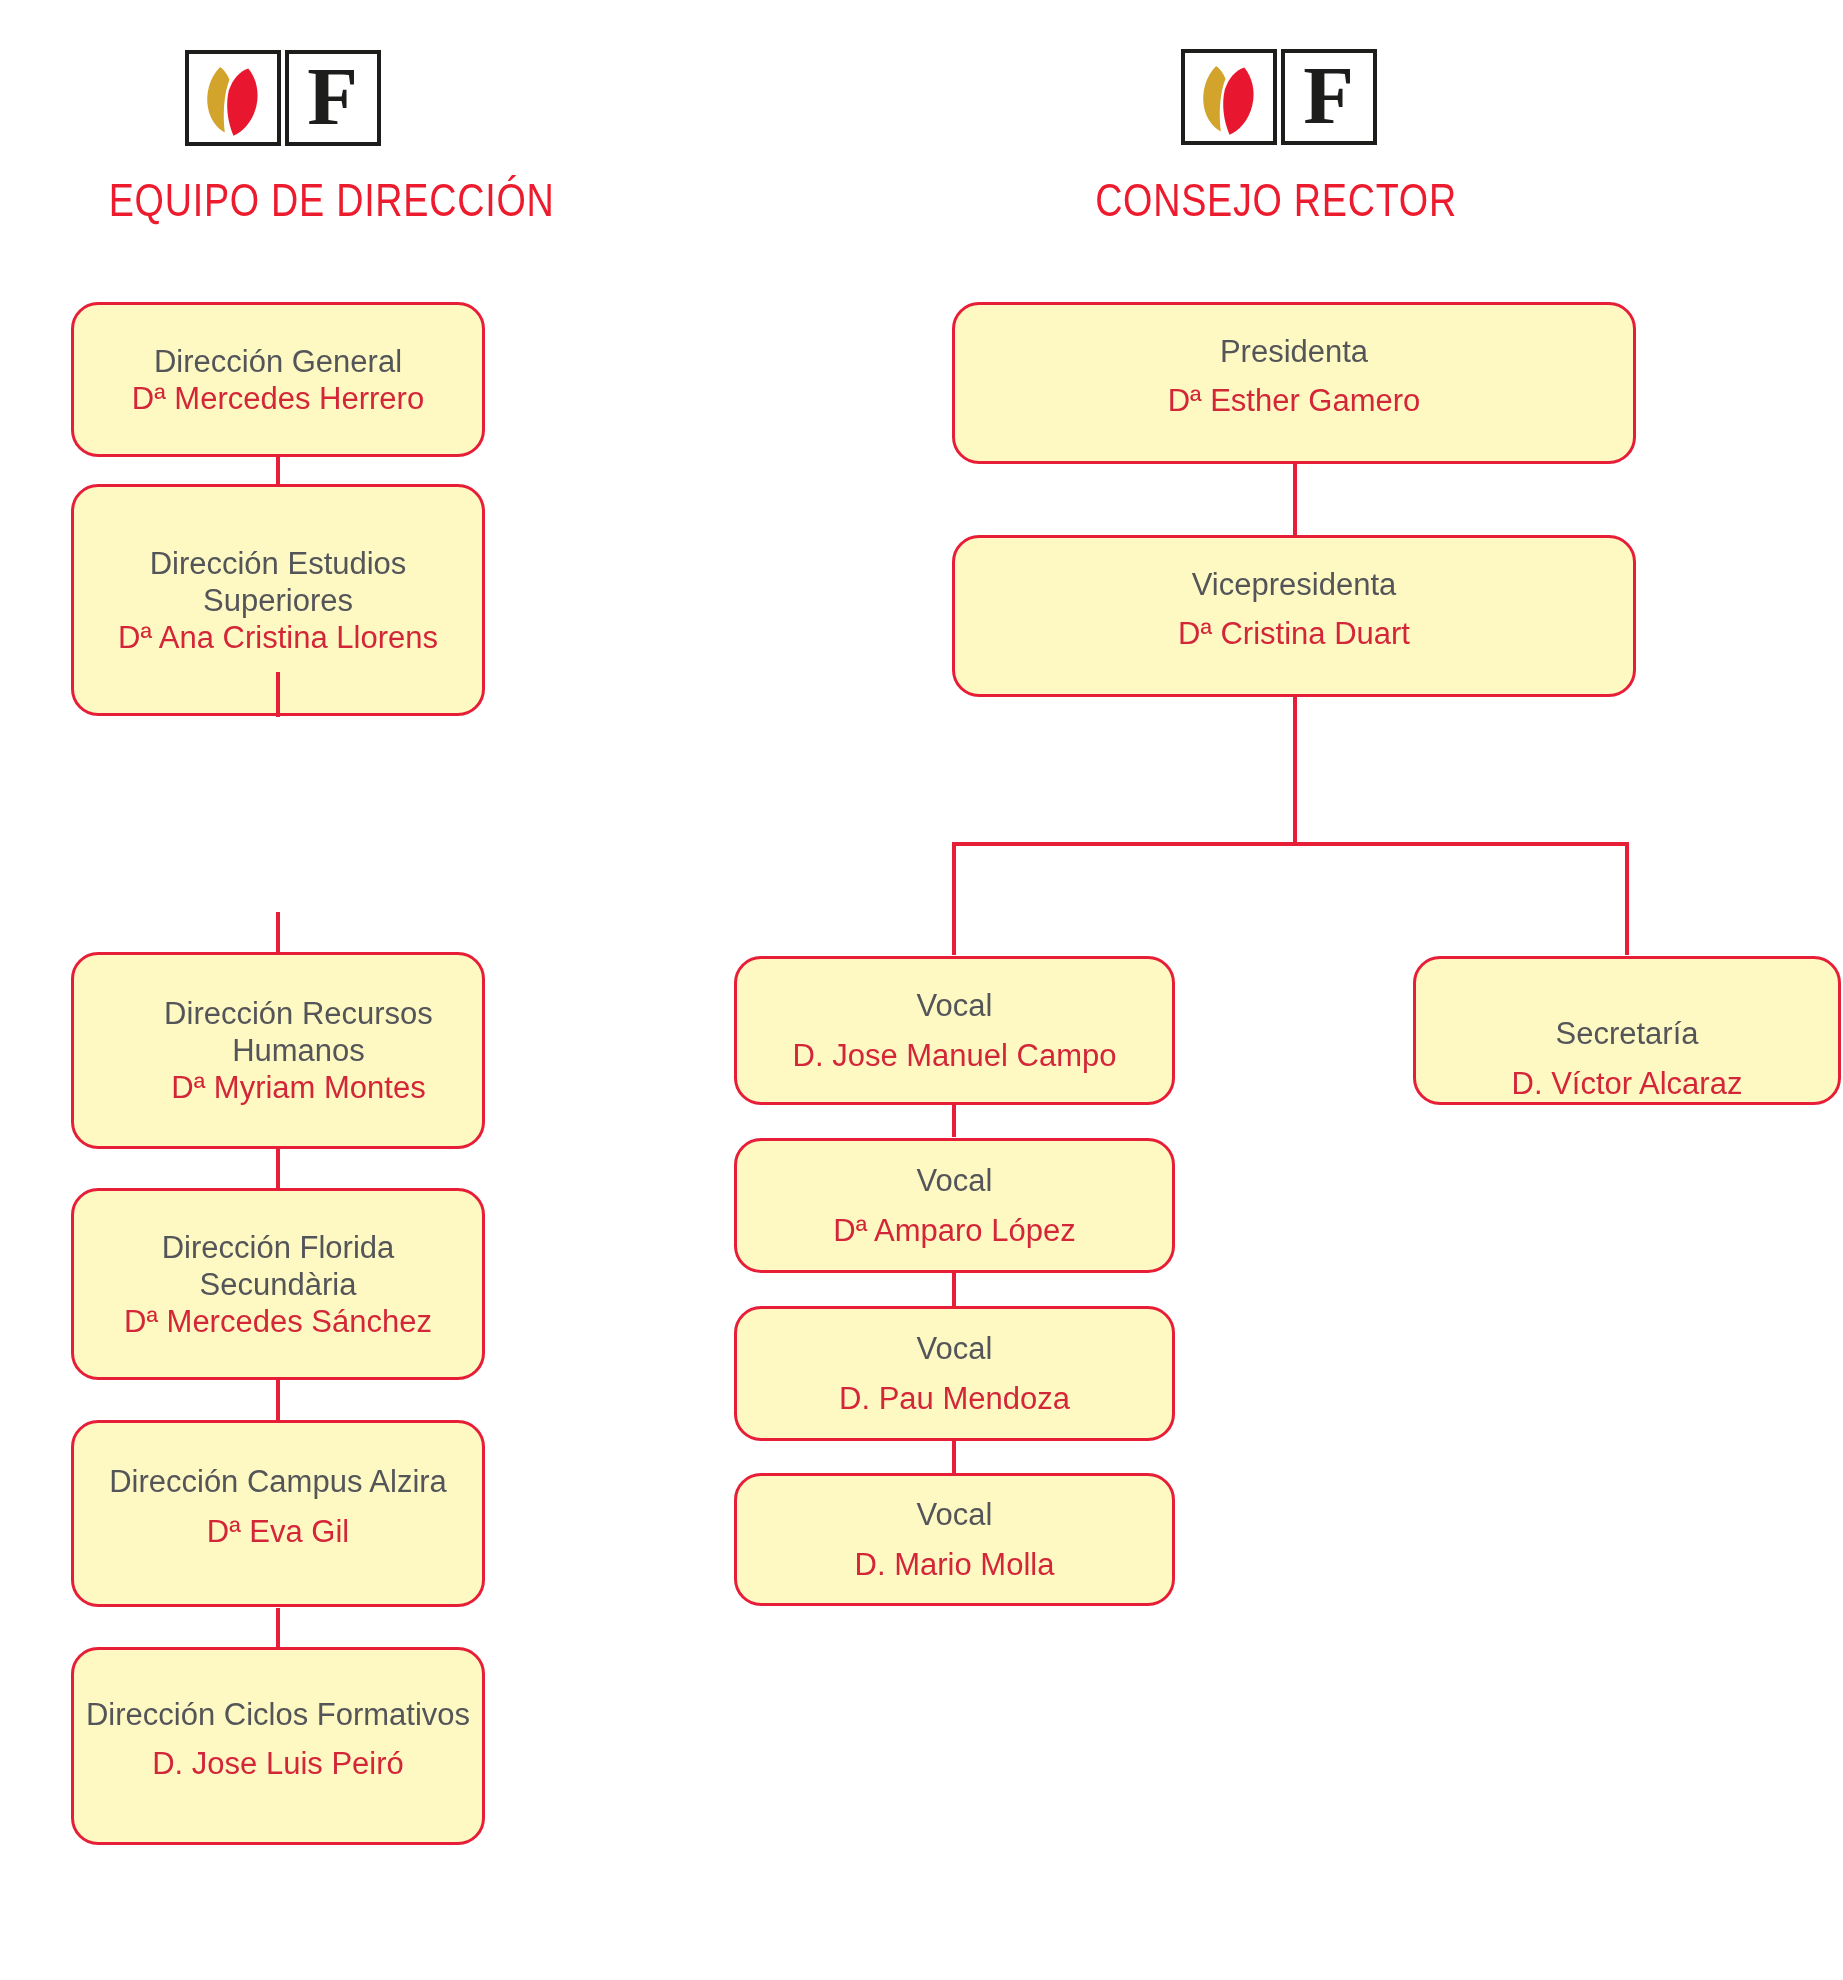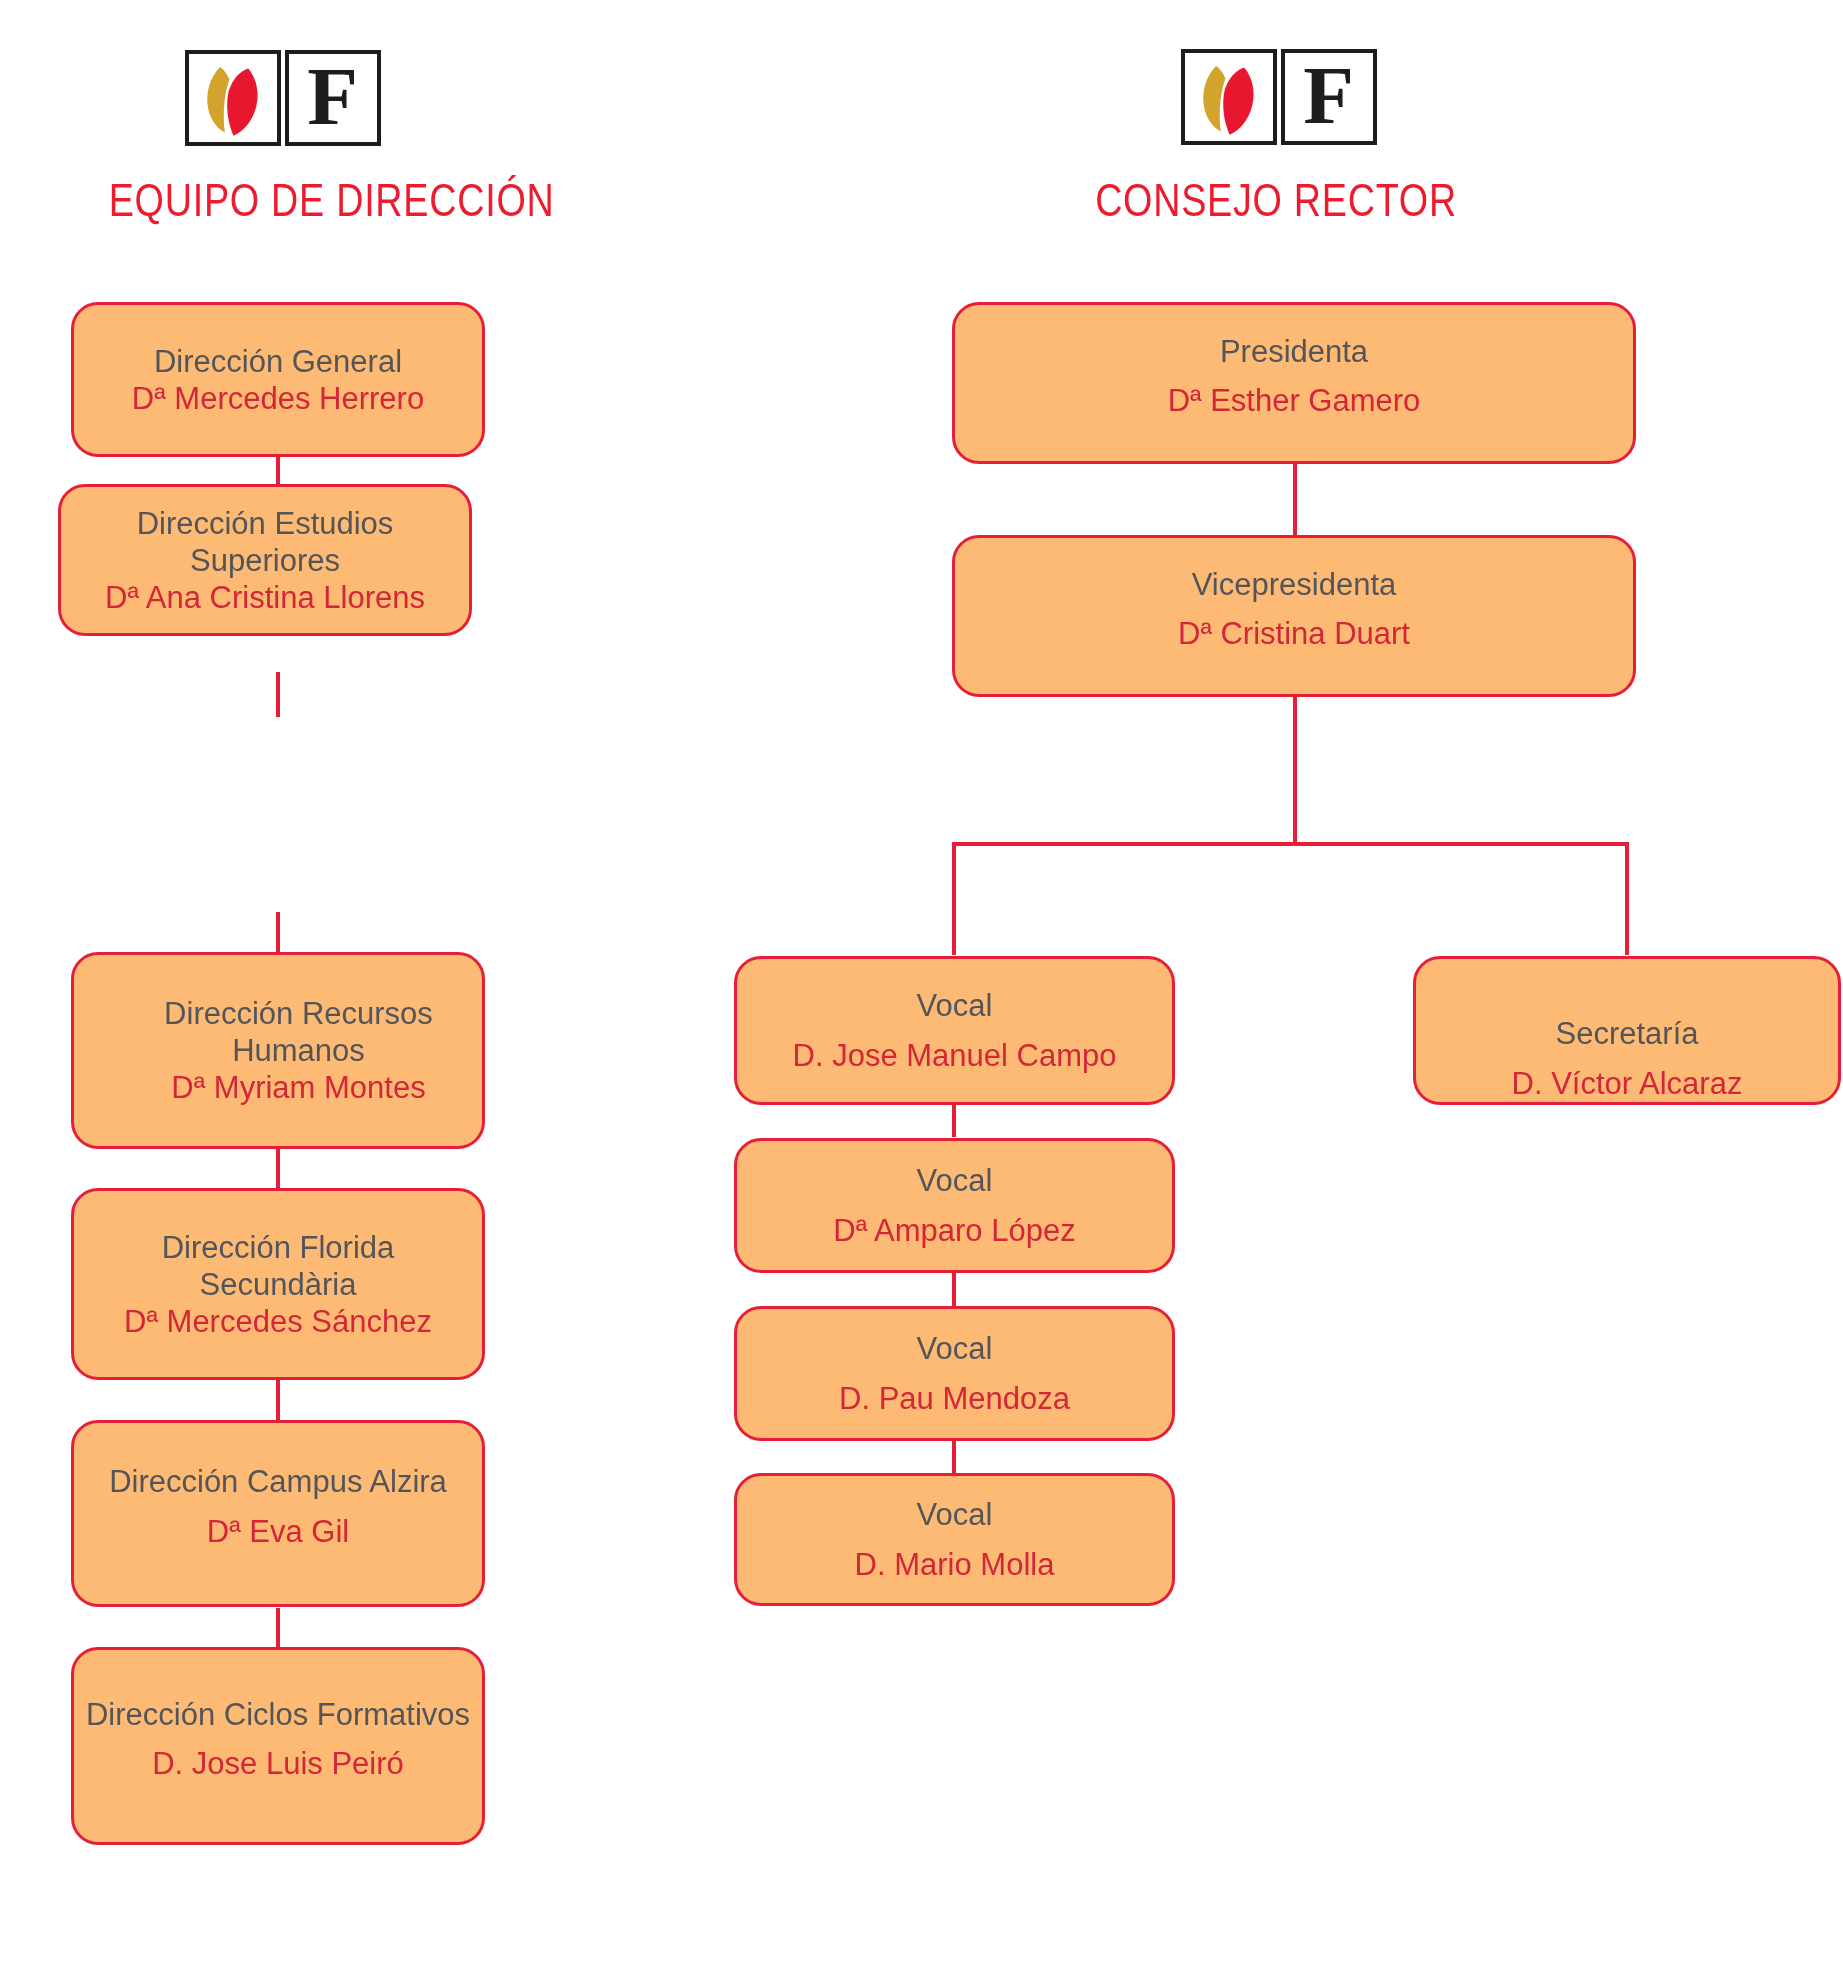--- a/index.html
+++ b/index.html
@@ -20,21 +20,21 @@
     transform:translateY(-1.8px);
   }
   .col-title {
     position:absolute; text-align:center;
     font-size:46px; line-height:49px; letter-spacing:0.9px;
     color:#ec1b2d; transform:scaleX(0.82); transform-origin:center;
     white-space:nowrap;
   }
   
   .node {
-    position:absolute; box-sizing:border-box; background:#fdba74;
+    position:absolute; box-sizing:border-box; background:#fef9c3;
     border:3.6px solid #e71e38; border-radius:27px;
     display:flex; flex-direction:column; align-items:center; justify-content:center;
     text-align:center;
   }
   .node .role { color:#545559; font-size:31px; line-height:37px; }
   .node .name { color:#d32638; font-size:31px; line-height:37px; }
   .node .role:empty { display:none; }
   .node.roomy .name { margin-top:12.6px; }
   .node.lift { padding-bottom:14px; }
   
@@ -74,21 +74,21 @@
   <div class="col-title" style="left:934px; top:176px; width:684px;">CONSEJO RECTOR</div>
 
   <div class="node" style="left:71px; top:302px; width:414px; height:155px;">
     <div class="role">Dirección General</div>
 
     <div class="name">Dª Mercedes Herrero</div>
   </div>
 
   <div class="vline" style="left:276px; top:456px; height:28px;"></div>
 
-  <div class="node" style="left:58px; top:484px; width:414px; height:152px;">
+  <div class="node" style="left:71px; top:484px; width:414px; height:232px;">
     <div class="role">Dirección Estudios</div>
     <div class="role">Superiores</div>
     <div class="name">Dª Ana Cristina Llorens</div>
   </div>
 
   <div class="vline" style="left:276px; top:672px; height:45px;"></div>
 
 
   <div class="vline" style="left:276px; top:912px; height:41px;"></div>
 

